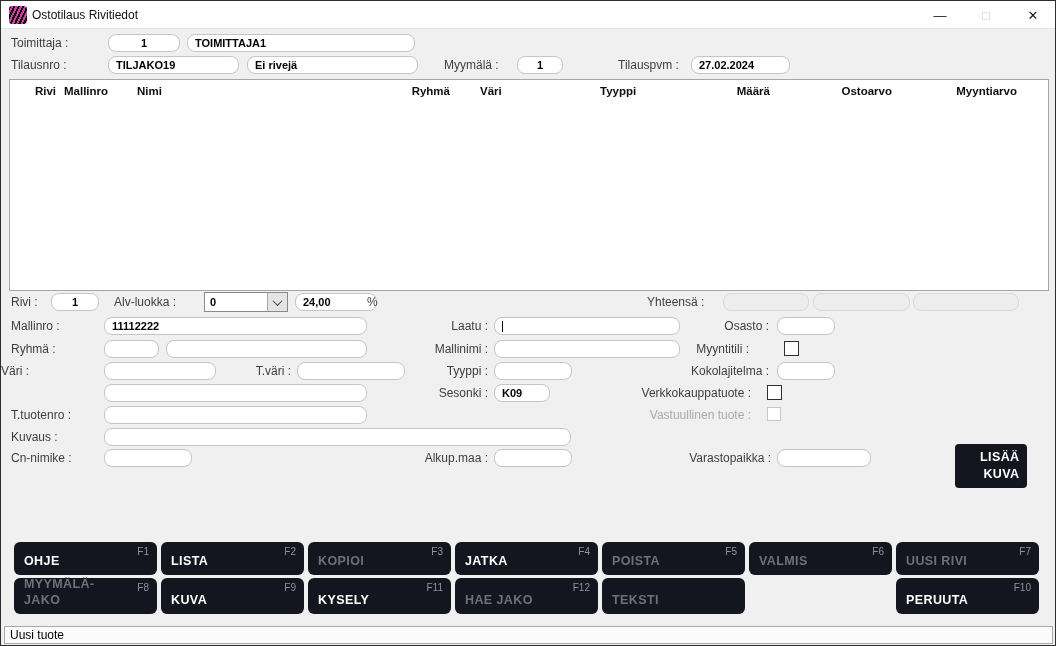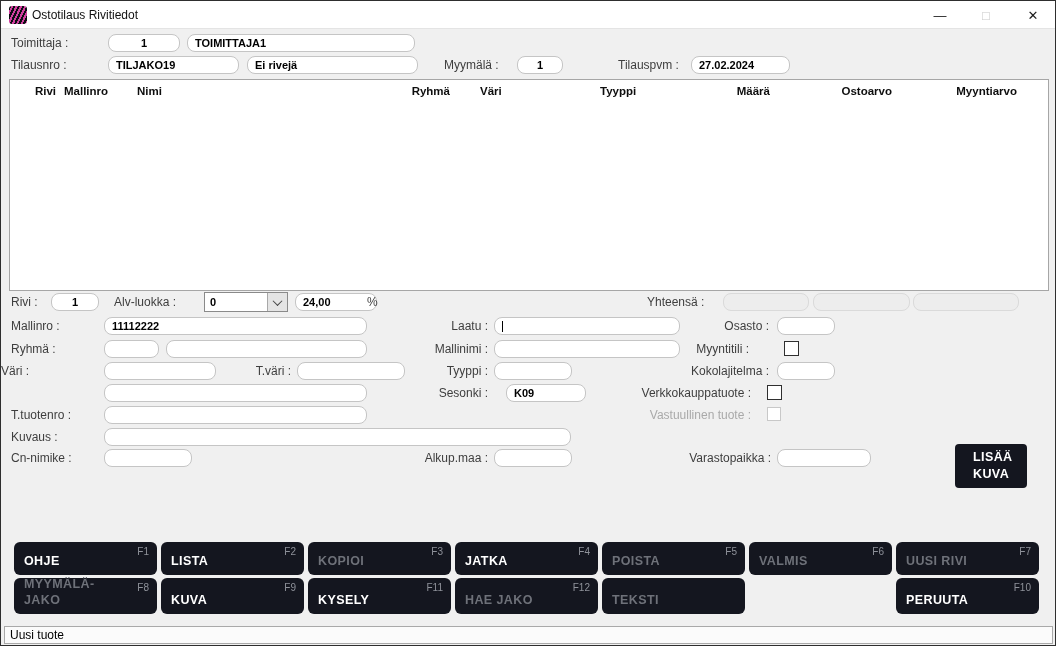--- a/index.html
+++ b/index.html
@@ -65,21 +65,21 @@
   .fbtn { position:absolute; width:143px; background:#14161f; border-radius:6px; }
   .r0 { top:541px; height:33px; }
   .r1 { top:577px; height:36px; }
   .c0{left:13px}.c1{left:160px}.c2{left:307px}.c3{left:454px}.c4{left:601px}.c5{left:748px}.c6{left:895px}
   .btn-label { position:absolute; left:10px; bottom:6px; font-size:12.5px; font-weight:700;
     color:#fff; letter-spacing:.4px; white-space:pre-line; line-height:16px; }
   .fbtn.disabled .btn-label { color:#6e7179; }
   .fkey { position:absolute; top:4px; right:8px; font-size:10px; color:#8f929a; }
   .add-img-btn { position:absolute; left:954px; top:443px; width:72px; height:44px;
     background:#14161f; border-radius:4px; }
-  .add-img-btn .btn-label { left:18px; bottom:5px; font-size:12.5px; line-height:17px; }
+  .add-img-btn .btn-label { left:25px; bottom:5px; font-size:12.5px; line-height:17px;text-align:right; }
   
   .status-box { position:absolute; left:3px; top:625px; width:1049px; height:18px;
     background:#fbfbfb; border:1px solid #a9a9a9; display:flex; align-items:center;
     padding:6px 5px; font-size:12px; color:#000; }
 </style>
 </head>
 <body>
 
 <div class="window">
 
@@ -160,21 +160,21 @@
     <div class="field" style="left:103px;top:361px;width:112px;"></div>
     <div class="lbl r" style="left:235px;top:361px;width:55px;">T.väri :</div>
     <div class="field" style="left:296px;top:361px;width:108px;"></div>
     <div class="lbl r" style="left:380px;top:361px;width:107px;">Tyyppi :</div>
     <div class="field" style="left:493px;top:361px;width:78px;"></div>
     <div class="lbl r" style="left:640px;top:361px;width:128px;">Kokolajitelma :</div>
     <div class="field" style="left:776px;top:361px;width:58px;"></div>
 
     <div class="field" style="left:103px;top:383px;width:263px;"></div>
     <div class="lbl r" style="left:380px;top:383px;width:107px;">Sesonki :</div>
-    <div class="field" style="left:505px;top:383px;width:80px;">K09</div>
+    <div class="field" style="left:493px;top:383px;width:56px;">K09</div>
     <div class="lbl r" style="left:600px;top:383px;width:150px;">Verkkokauppatuote :</div>
     <div class="checkbox" style="left:766px;top:384px;"></div>
 
     <div class="lbl" style="left:10px;top:405px;">T.tuotenro :</div>
     <div class="field" style="left:103px;top:405px;width:263px;"></div>
     <div class="lbl r dis" style="left:600px;top:405px;width:150px;">Vastuullinen tuote :</div>
     <div class="checkbox dis" style="left:766px;top:406px;"></div>
 
     <div class="lbl" style="left:10px;top:427px;">Kuvaus :</div>
     <div class="field" style="left:103px;top:427px;width:467px;"></div>

